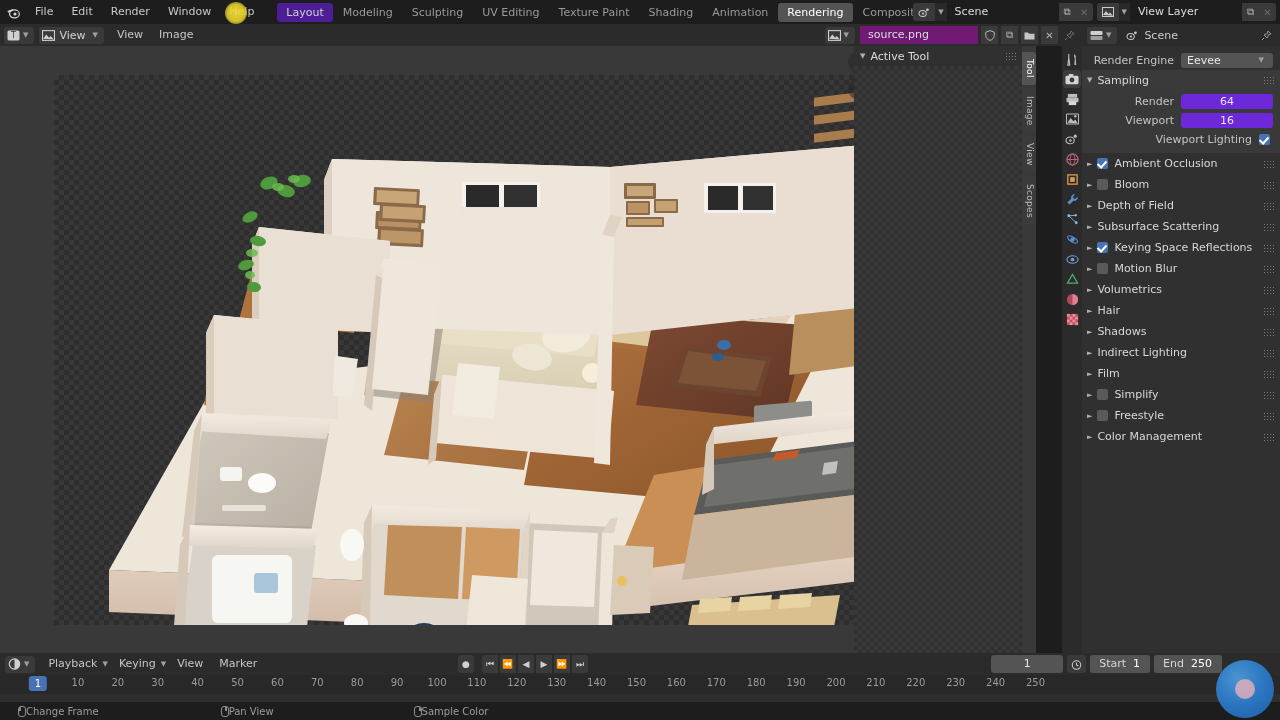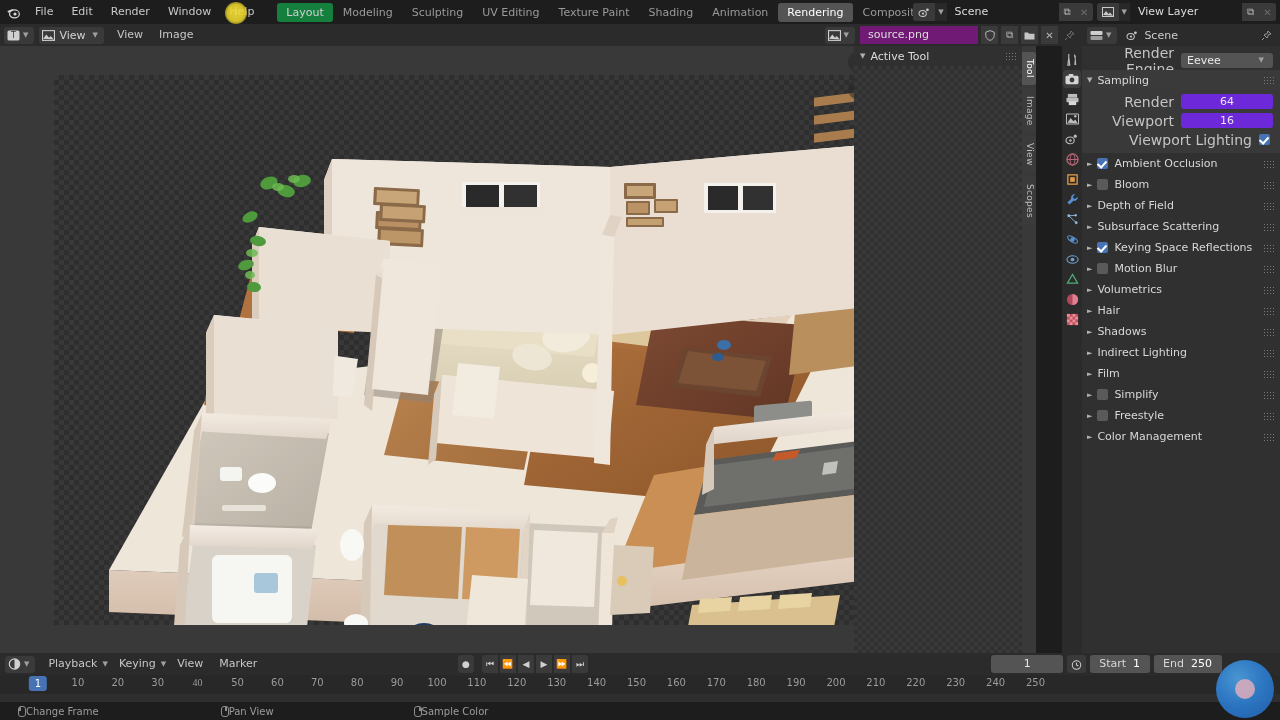--- a/index.html
+++ b/index.html
@@ -9,21 +9,21 @@
 
   
   .topbar { position:absolute; left:0; top:0; width:1280px; height:24px;
     background:#1d1d1d; display:flex; align-items:center; }
   .blender-logo { width:26px; height:24px; display:flex; align-items:center; justify-content:center; }
   .menu-item { padding:0 9px; height:24px; line-height:24px; color:#c8c8c8; font-size:11px; white-space:nowrap; }
   .wstabs { display:flex; align-items:center; height:24px; margin-left:14px; }
   .wstab { padding:0 9px; height:19px; line-height:19px; color:#9a9a9a; font-size:11px;
     border-radius:3px; margin-right:1px; white-space:nowrap; }
   .wstab.active { background:#545454; color:#fff; }
-  .wstab.hot { background:#15803d; color:#cfcfcf; }
+  .wstab.hot { background:#4c1d95; color:#cfcfcf; }
   .plus-tab { color:#9a9a9a; padding:0 7px; font-size:12px; line-height:19px; }
   .topbar-right { position:absolute; right:4px; top:3px; display:flex; align-items:center; gap:4px; }
   .id-block { display:flex; align-items:center; height:18px; background:#282828; border-radius:3px; overflow:hidden; }
   .id-icon { width:22px; height:18px; background:#3a3a3a; display:flex; align-items:center; justify-content:center; }
   .id-name { background:#1d1d1d; height:18px; line-height:18px; padding:0 8px; min-width:112px;
     color:#dcdcdc; font-size:11px; }
   .id-btn { width:17px; height:18px; display:flex; align-items:center; justify-content:center;
     background:#3a3a3a; color:#b5b5b5; font-size:10px; }
   .id-btn.dim { color:#6b6b6b; }
 
@@ -76,21 +76,21 @@
   .vtab.active { background:#545454; color:#fff; }
 
   
   .proptabs { position:absolute; left:1062px; top:46px; width:20px; height:607px; background:#2b2b2b;
     display:flex; flex-direction:column; align-items:center; padding-top:4px; gap:2px; }
   .ptab { width:18px; height:18px; display:flex; align-items:center; justify-content:center; border-radius:3px; }
   .ptab.active { background:#3d3d3d; }
   .props { position:absolute; left:1082px; top:46px; width:198px; height:607px; background:#303030;
     padding-top:5px; overflow:hidden; }
   .prow { display:flex; align-items:center; height:19px; padding:0 7px 0 4px; }
-  .plabel-right { flex:1; text-align:right; padding-right:7px; color:#c4c4c4; font-size:14px; }
+  .plabel-right { flex:1; text-align:right; padding-right:7px; color:#c4c4c4; font-size:11px; }
   .pvalue { width:92px; height:15px; background:#6d28d9; border-radius:3px; color:#e8e8e8;
     font-size:11px; text-align:center; line-height:15px; }
   .pvalue.enum { background:#545454; display:flex; align-items:center; justify-content:space-between; padding:0 6px; }
   .panelrow { display:flex; align-items:center; height:21px; padding:0 7px 0 5px; position:relative; }
   .ptitle { color:#d8d8d8; font-size:11px; }
   .cbox { width:11px; height:11px; border-radius:2px; background:#5a5a5a; margin-right:6px; flex:0 0 auto; }
   .cbox.on { background:#4772b3; position:relative; }
   .cbox.on:after { content:""; position:absolute; left:2px; top:1px; width:4px; height:7px;
     border:solid #fff; border-width:0 2px 2px 0; transform:rotate(42deg); }
   .sampling-hdr { display:flex; align-items:center; height:20px; padding:0 7px 0 5px;
@@ -808,21 +808,21 @@
         <span class="se-val">250</span>
       </div>
     </div>
   </div>
 
   <div class="tlruler" id="tlruler">
     <div class="playhead" id="playhead" style="left:38px;">1</div>
   <div class="tick" style="left: 77.9px;">10</div>
       <div class="tick" style="left: 117.8px;">20</div>
       <div class="tick" style="left: 157.7px;">30</div>
-      <div class="tick" style="left: 197.6px; font-family: Liberation Serif, serif;">40</div>
+      <div class="tick" style="left: 197.6px;">40</div>
       <div class="tick" style="left: 237.5px;">50</div>
       <div class="tick" style="left: 277.4px;">60</div>
       <div class="tick" style="left: 317.3px;">70</div>
       <div class="tick" style="left: 357.2px;">80</div>
       <div class="tick" style="left: 397.1px;">90</div>
       <div class="tick" style="left: 437px;">100</div>
       <div class="tick" style="left: 476.9px;">110</div>
       <div class="tick" style="left: 516.8px;">120</div>
       <div class="tick" style="left: 556.7px;">130</div>
       <div class="tick" style="left: 596.6px;">140</div>

